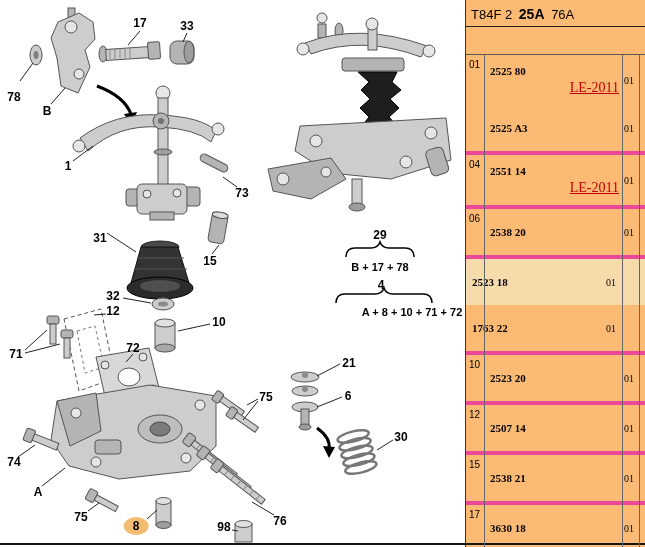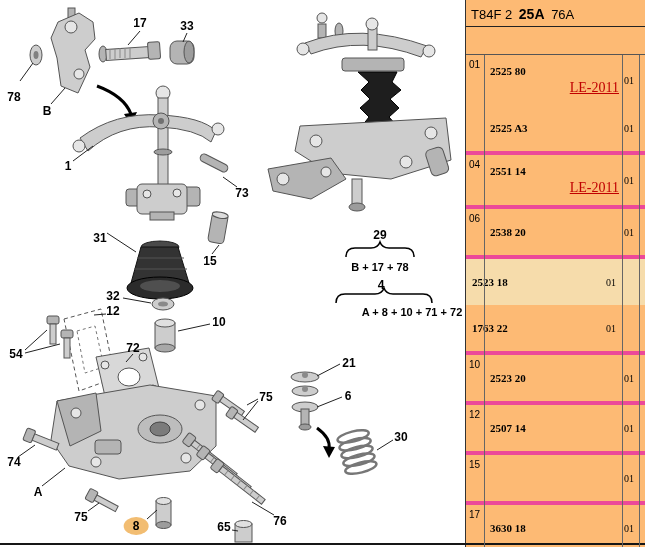--- a/index.html
+++ b/index.html
@@ -302,31 +302,31 @@
       <div class="callout" style="left: 47px; top: 111px;">B</div>
       <div class="callout" style="left: 140px; top: 23px;">17</div>
       <div class="callout" style="left: 187px; top: 26px;">33</div>
       <div class="callout" style="left: 68px; top: 166px;">1</div>
       <div class="callout" style="left: 242px; top: 193px;">73</div>
       <div class="callout" style="left: 100px; top: 238px;">31</div>
       <div class="callout" style="left: 210px; top: 261px;">15</div>
       <div class="callout" style="left: 113px; top: 296px;">32</div>
       <div class="callout" style="left: 113px; top: 311px;">12</div>
       <div class="callout" style="left: 219px; top: 322px;">10</div>
-      <div class="callout" style="left: 16px; top: 354px;">54</div>
+      <div class="callout" style="left: 16px; top: 354px;">71</div>
       <div class="callout" style="left: 133px; top: 348px;">72</div>
       <div class="callout" style="left: 349px; top: 363px;">21</div>
       <div class="callout" style="left: 348px; top: 396px;">6</div>
       <div class="callout" style="left: 266px; top: 397px;">75</div>
       <div class="callout" style="left: 401px; top: 437px;">30</div>
       <div class="callout" style="left: 14px; top: 462px;">74</div>
       <div class="callout" style="left: 38px; top: 492px;">A</div>
       <div class="callout" style="left: 81px; top: 517px;">75</div>
       <div class="callout hl" style="left: 136px; top: 526px; background: rgb(242, 189, 114);">8</div>
-      <div class="callout" style="left: 224px; top: 527px;">65</div>
+      <div class="callout" style="left: 224px; top: 527px;">98</div>
       <div class="callout" style="left: 280px; top: 521px;">76</div>
       <div class="callout" style="left: 380px; top: 235px;">29</div>
       <div class="callout small" style="left: 380px; top: 267px;">B + 17 + 78</div>
       <div class="callout" style="left: 381px; top: 285px;">4</div>
       <div class="callout small" style="left: 372px; top: 312px; margin-left: 40px;">A + 8 + 10 + 71 + 72</div>
     </div>
 
   <div id="right-col">
     <div id="table-header">
       <span>T84F 2</span>
@@ -396,20 +396,21 @@
               <div class="part-row">
                 <span class="part-num">2507 14</span>
                 <span class="qty">01</span>
               </div>
             </div>
           </div>
           <div class="tgroup">
             <div class="idx-cell"><span>15</span></div>
             <div class="parts-col">
               <div class="part-row">
+                <span class="part-num">2538 21</span>
                 <span class="qty">01</span>
               </div>
             </div>
           </div>
           <div class="tgroup">
             <div class="idx-cell"><span>17</span></div>
             <div class="parts-col">
               <div class="part-row">
                 <span class="part-num">3630 18</span>
                 <span class="qty">01</span>

